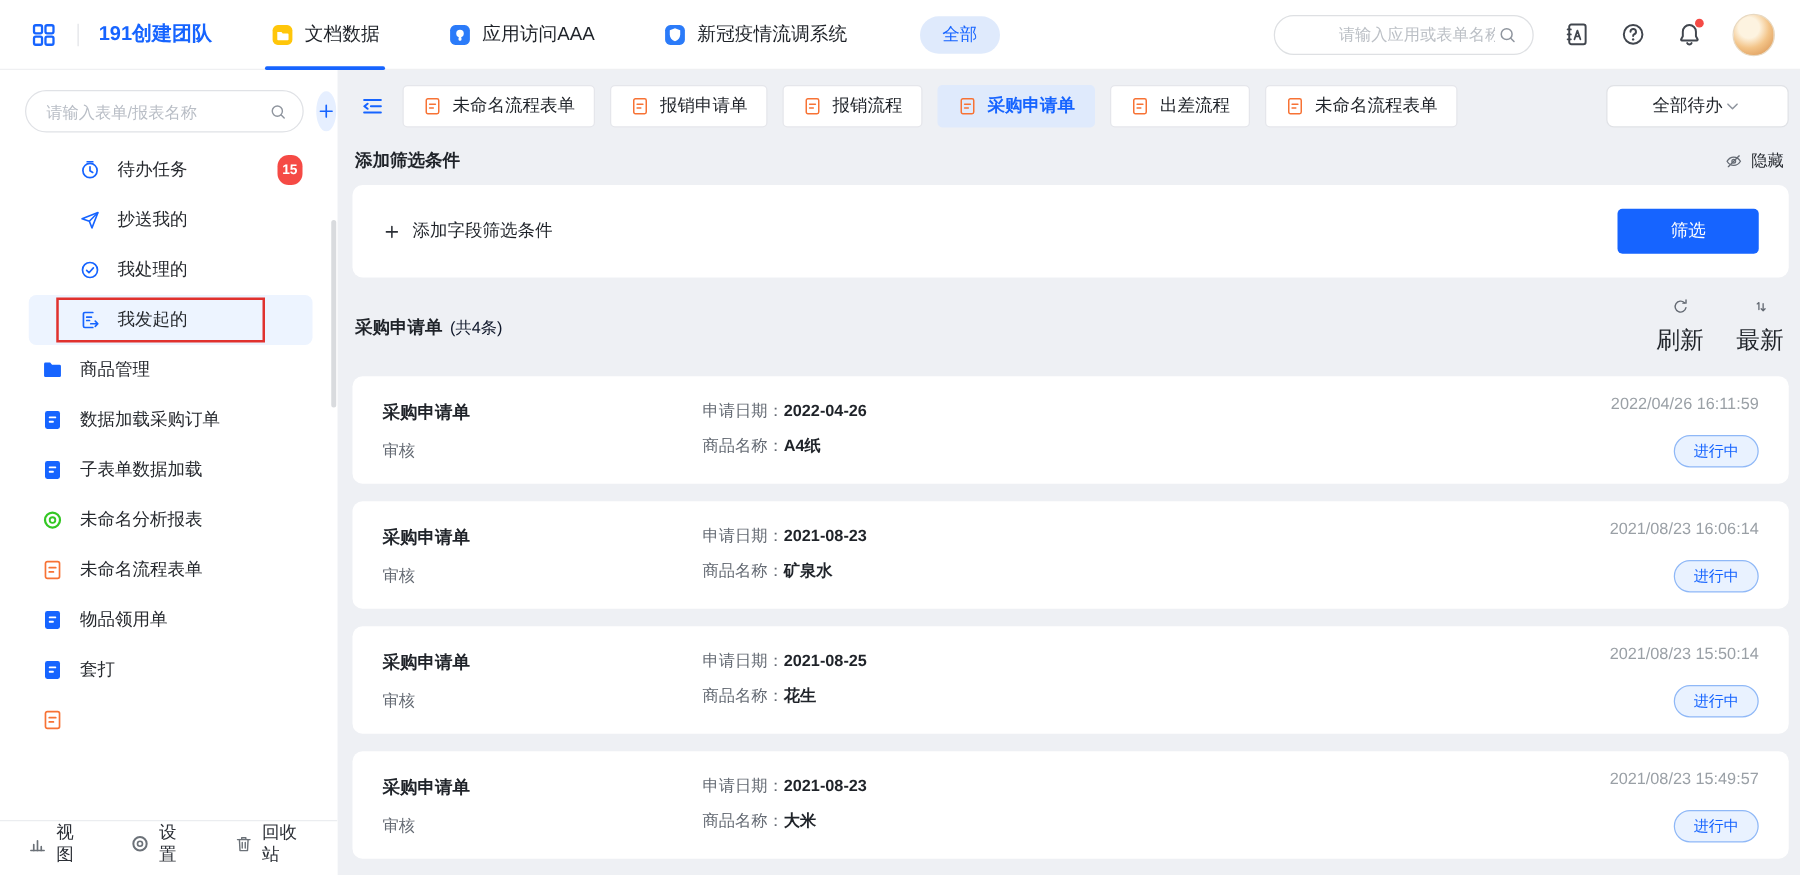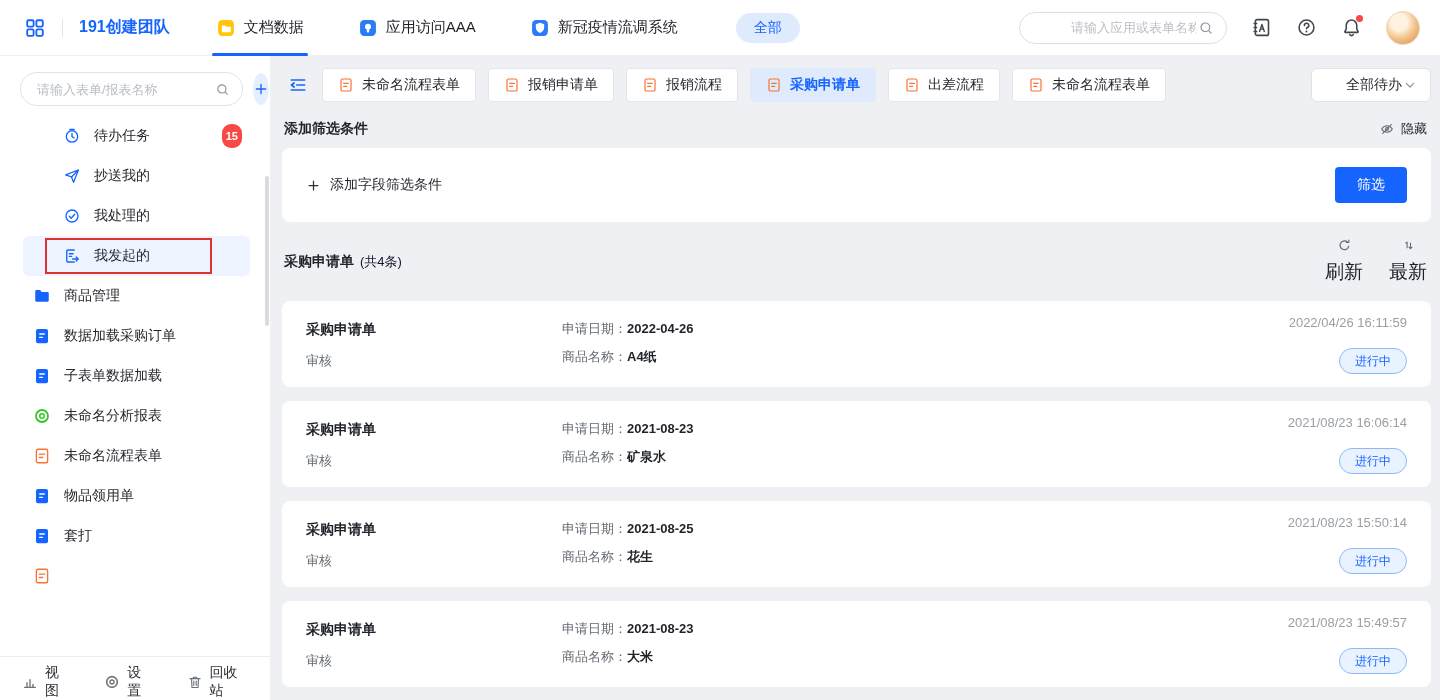--- a/index.html
+++ b/index.html
@@ -64,50 +64,50 @@
   .badge { margin-left:auto; margin-right:8px; background:#f54a45; color:#fff; font-size:11px;
            min-width:18px; height:18px; border-radius:9px; display:flex; align-items:center;
            justify-content:center; padding:12px 4px; font-weight:600; }
   .root-chevron { margin-left:auto; margin-right:10px; color:#646a73; }
   .c-blue   { color:#1664ff !important; }
   .c-orange { color:#f77234 !important; }
   .c-green  { color:#34c724 !important; }
   .side-scroll { position:absolute; right:1px; top:120px; width:4px; height:150px;
                  background:#d9dbde; border-radius:2px; }
   .side-footer { position:absolute; bottom:0; left:0; right:0; height:44px; background:#fff;
-                 border-top:1px solid #ebedf0; display:flex; align-items:flex-end;
+                 border-top:1px solid #ebedf0; display:flex; align-items:flex-start;
                  padding:0 22px; gap:34px; z-index:5; }
   .foot-item { display:flex; align-items:center; gap:7px; font-size:14px; color:#2b2f36; cursor:pointer; }
   .foot-item .ico { color:#6b7178; }
 
   
   .main { position:absolute; left:270px; top:56px; width:1170px; height:644px;
           padding:12px 9px 0 12px; overflow:hidden; }
   .tabs-row { display:flex; align-items:center; height:34px; margin-bottom:18px; }
   .collapse-btn { color:#1664ff; margin:0 14px 0 6px; cursor:pointer; display:flex; }
   .ftab { display:flex; align-items:center; gap:8px; height:34px; padding:0 15px;
           background:#fff; border:1px solid #e5e6eb; border-radius:4px; margin-right:12px;
           font-size:14px; color:#1f2329; cursor:pointer; white-space:nowrap; }
   .ftab .ico { width:16px; height:16px; color:#f77234; }
   .ftab.active { background:#dfeafc; border-color:#dfeafc; color:#1664ff; font-weight:600; }
-  .status-select { margin-left:auto; width:120px; height:34px; background:#fff;
+  .status-select { margin-left:auto; width:146px; height:34px; background:#fff;
                    border:1px solid #e0e2e6; border-radius:6px; display:flex; align-items:center;
-                   justify-content:flex-end; padding:0 12px; font-size:14px; cursor:pointer; }
+                   justify-content:center; padding:0 12px; font-size:14px; cursor:pointer; }
   .status-select .ico { color:#8f959e; }
 
   .filter-head { display:flex; align-items:center; justify-content:space-between;
                  margin:0 4px 10px 2px; }
   .filter-title { font-size:14px; font-weight:700; }
   .hide-toggle { display:flex; align-items:center; gap:6px; font-size:13px; color:#1f2329; cursor:pointer; }
   .hide-toggle .ico { color:#646a73; }
   .filter-card { background:#fff; border-radius:8px; height:74px; display:flex; align-items:center;
                  justify-content:space-between; padding:0 24px; margin-bottom:16px; }
   .add-cond { display:flex; align-items:center; gap:9px; font-size:14px; color:#1f2329; cursor:pointer; }
   .add-cond .ico { color:#2b2f36; }
-  .filter-btn { width:72px; height:36px; background:#1664ff; color:#fff; border:none;
+  .filter-btn { width:113px; height:36px; background:#1664ff; color:#fff; border:none;
                 border-radius:4px; font-size:14px; font-family:inherit; cursor:pointer; }
 
   .list-head { display:flex; align-items:center; margin:0 4px 16px 2px; }
   .list-title { font-size:14px; font-weight:700; }
   .list-count { font-size:13px; color:#0f172a; margin-left:6px; }
   .list-ctrl { display:flex; align-items:center; gap:6px; font-size:19px; color:#21252b;
                cursor:pointer;flex-direction:column; }
   .list-ctrl .ico { color:#646a73; }
   .list-ctrls { margin-left:auto; display:flex; gap:26px; }
 

